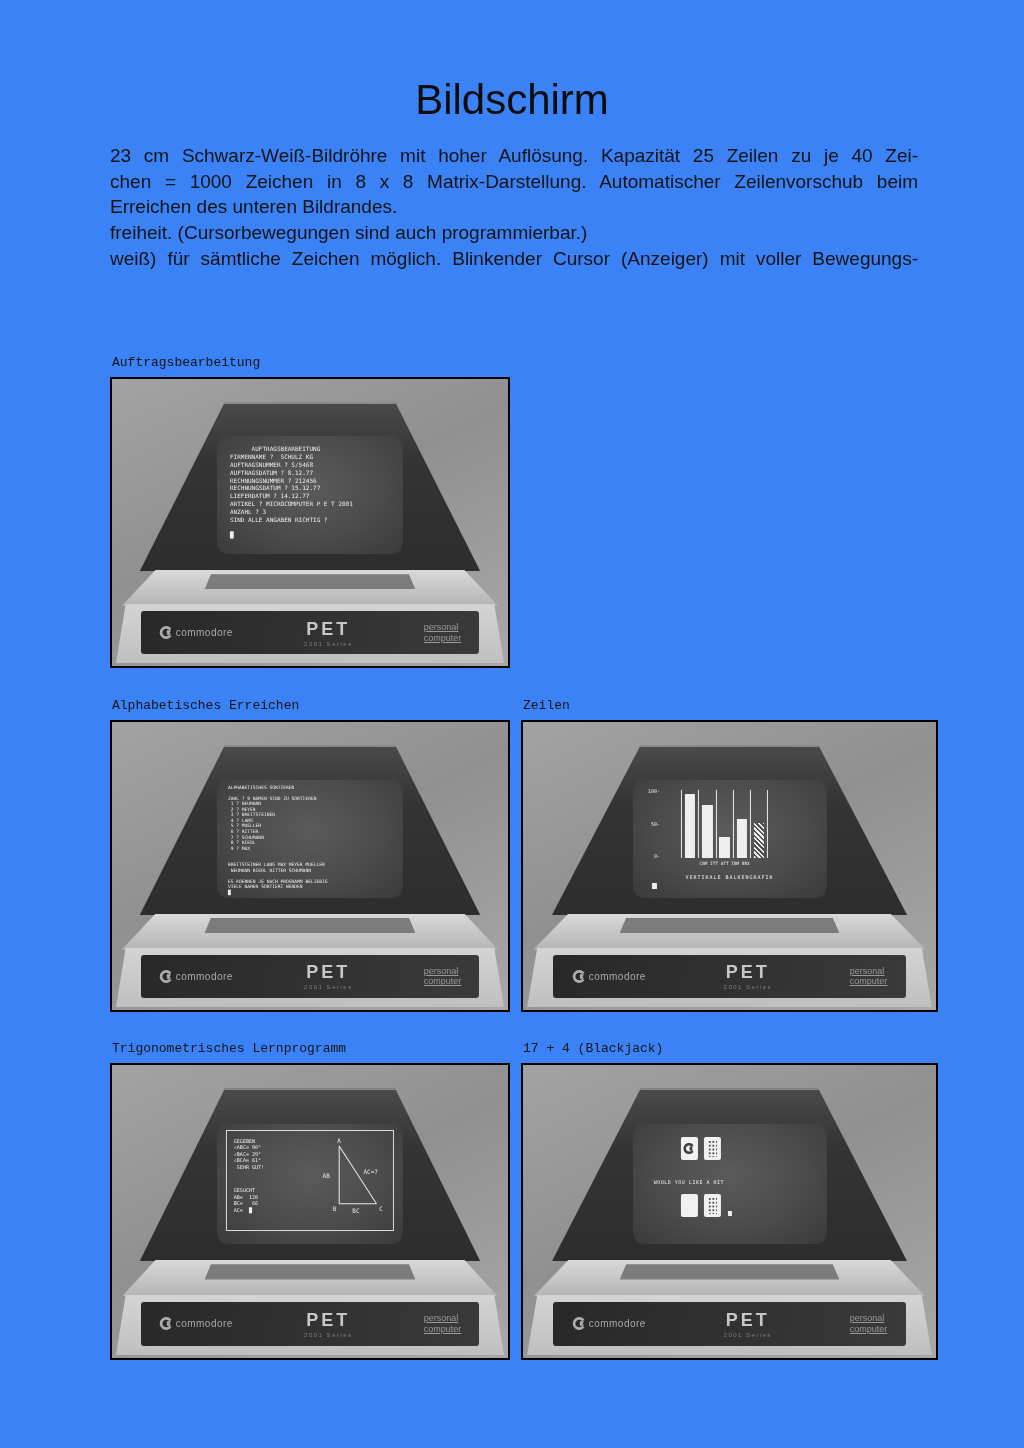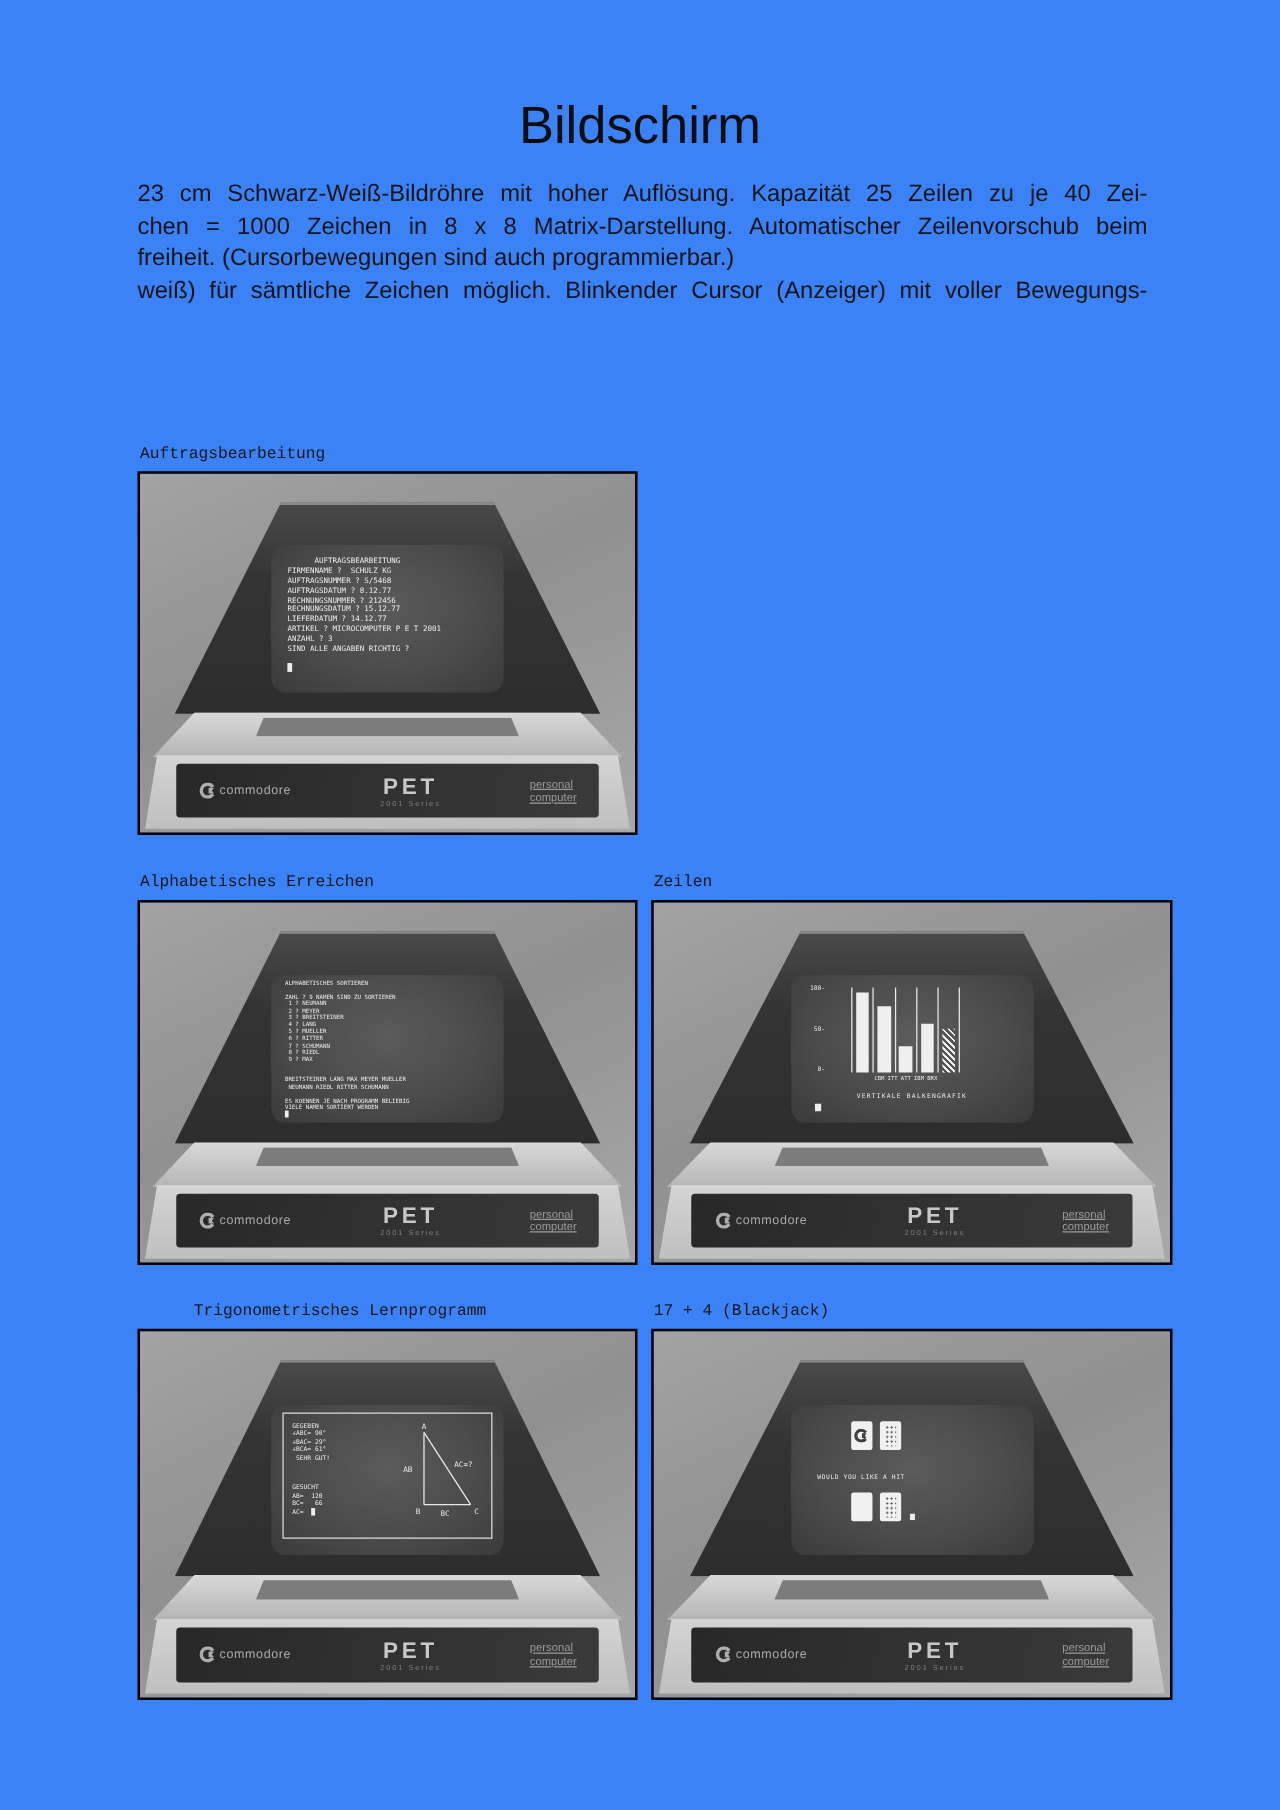--- a/index.html
+++ b/index.html
@@ -123,20 +123,21 @@
 </head>
 <body>
 
 <div class="page">
 
   <h1 class="page-title">Bildschirm</h1>
 
   <div class="intro">
     <div class="intro-line">23 cm Schwarz-Weiß-Bildröhre mit hoher Auflösung. Kapazität 25 Zeilen zu je 40 Zei-</div>
     <div class="intro-line">chen = 1000 Zeichen in 8 x 8 Matrix-Darstellung. Automatischer Zeilenvorschub beim</div>
+    <div class="intro-line para-end">Erreichen des unteren Bildrandes.</div>
     <div class="intro-line para-end">freiheit. (Cursorbewegungen sind auch programmierbar.)</div>
     <div class="intro-line">weiß) für sämtliche Zeichen möglich. Blinkender Cursor (Anzeiger) mit voller Bewegungs-</div>
   </div>
 
   <div class="fig-caption" style="left:112px; top:355px;">Auftragsbearbeitung</div>
   <div class="photo" style="left:110px; top:377px; width:400px; height:291px;">
     <div class="pet">
       <div class="pet-monitor"></div>
       <div class="pet-screen">
         <pre class="scr scr-order">      AUFTRAGSBEARBEITUNG
@@ -275,21 +276,21 @@
           </div>
           <div class="badge-right">
             <div>personal</div>
             <div>computer</div>
           </div>
         </div>
       </div>
     </div>
   </div>
 
-  <div class="fig-caption" style="left:112px; top:1041px;margin-left:43px;">Trigonometrisches Lernprogramm</div>
+  <div class="fig-caption" style="left:112px; top:1041px;">Trigonometrisches Lernprogramm</div>
   <div class="photo" style="left:110px; top:1063px; width:400px; height:297px;">
     <div class="pet">
       <div class="pet-monitor"></div>
       <div class="pet-screen">
         <div class="trig-box">
           <pre class="scr trig-given">GEGEBEN
 ∠ABC= 90°
 ∠BAC= 29°
 ∠BCA= 61°
  SEHR GUT!</pre>

